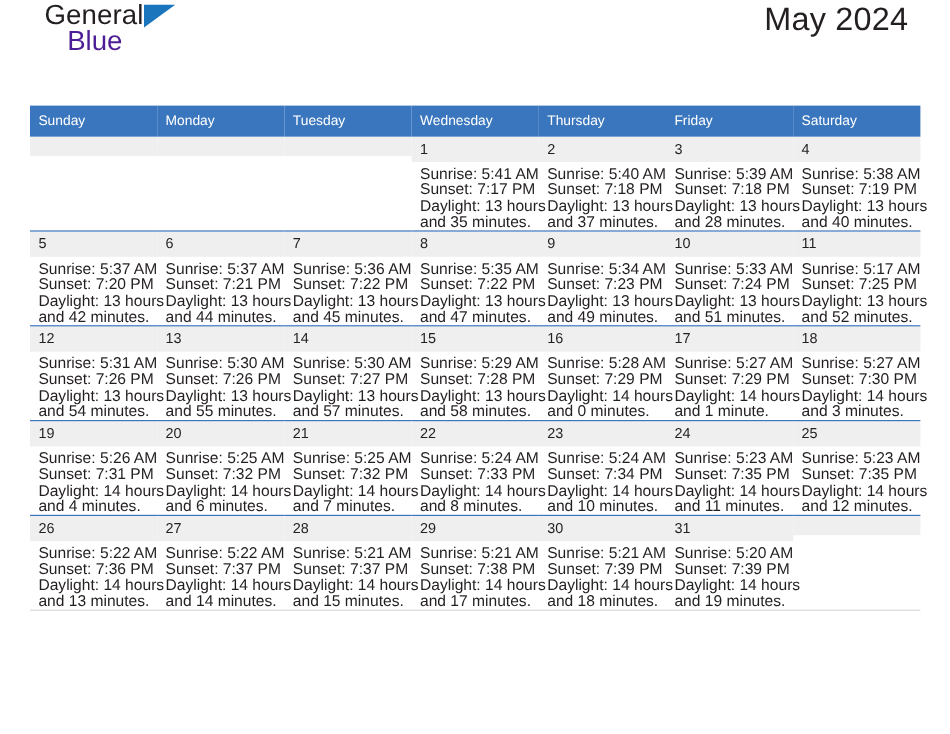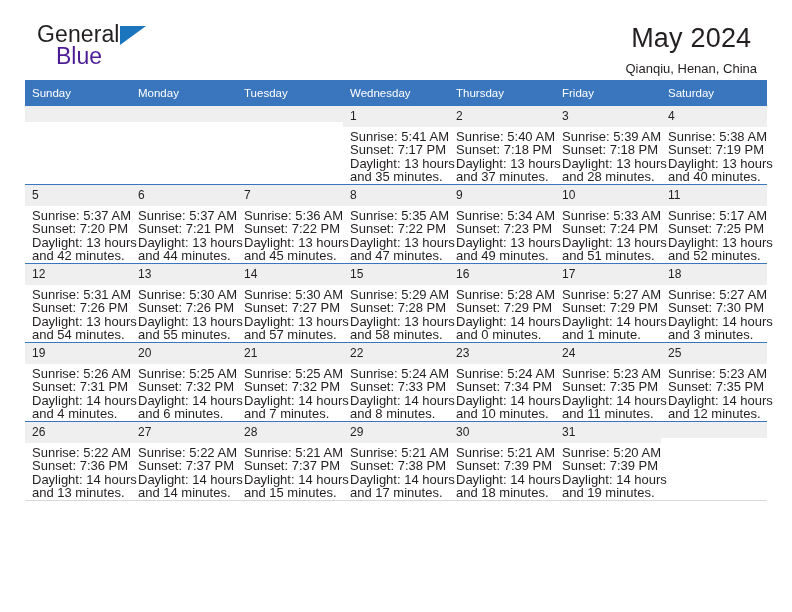--- a/index.html
+++ b/index.html
@@ -22,21 +22,20 @@
     box-sizing: border-box;
     padding: 0 25px;
   }
 
   
   .masthead {
     display: flex;
     align-items: flex-start;
     justify-content: space-between;
     height: 78px;
-    padding-top: 22px;
     box-sizing: border-box;
   }
 
   .brand {
     position: relative;
     width: 200px;
     height: 52px;
     padding-left: 12px;
     box-sizing: border-box;
   }
@@ -85,21 +84,21 @@
     color: #231f20;
     line-height: 20px;
     margin-top: 5px;
   }
 
   
   .calendar {
     width: 742px;
     border-collapse: collapse;
     table-layout: fixed;
-    margin-top: 2px;
+    margin-top: 10px;
   }
   .calendar th {
     background: #3a76bd;
     color: #ffffff;
     font-size: 11.5px;
     font-weight: 400;
     text-align: left;
     padding: 6px 0 7px 7px;
     height: 13px;
     border: none;
@@ -149,21 +148,20 @@
 <div class="page">
 
   <div class="masthead">
     <div class="brand">
       <span class="brand-general">General</span>
       <span class="brand-triangle"></span>
       <span class="brand-blue">Blue</span>
     </div>
     <div class="titleblock">
       <div class="cal-title">May 2024</div>
-      <div class="cal-subtitle">Qianqiu, Henan, China</div>
     </div>
   </div>
 
   <table class="calendar">
     <thead>
       <tr>
         <th>Sunday</th>
         <th>Monday</th>
         <th>Tuesday</th>
         <th>Wednesday</th>

